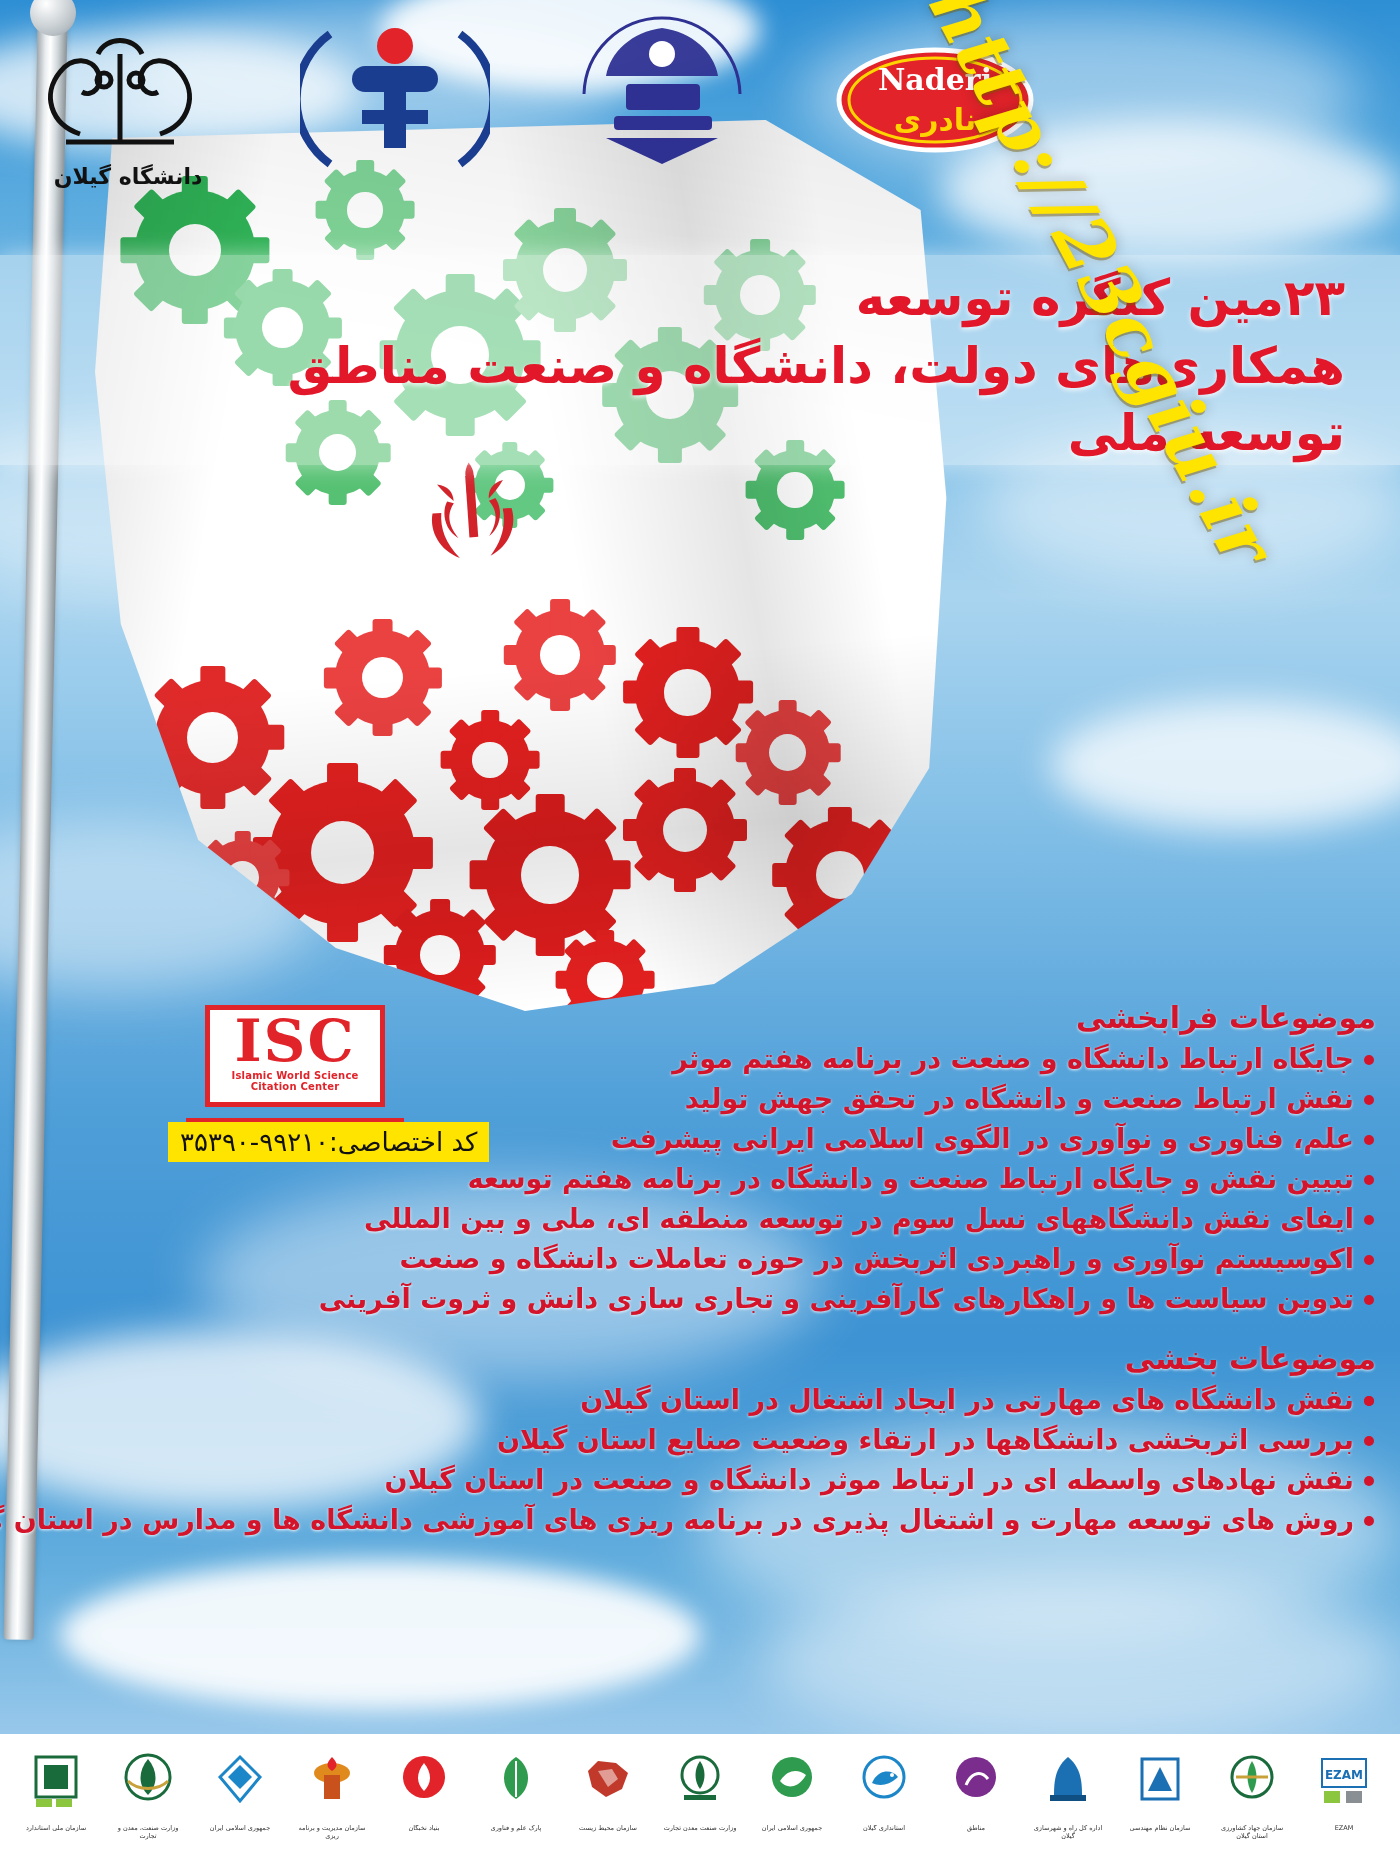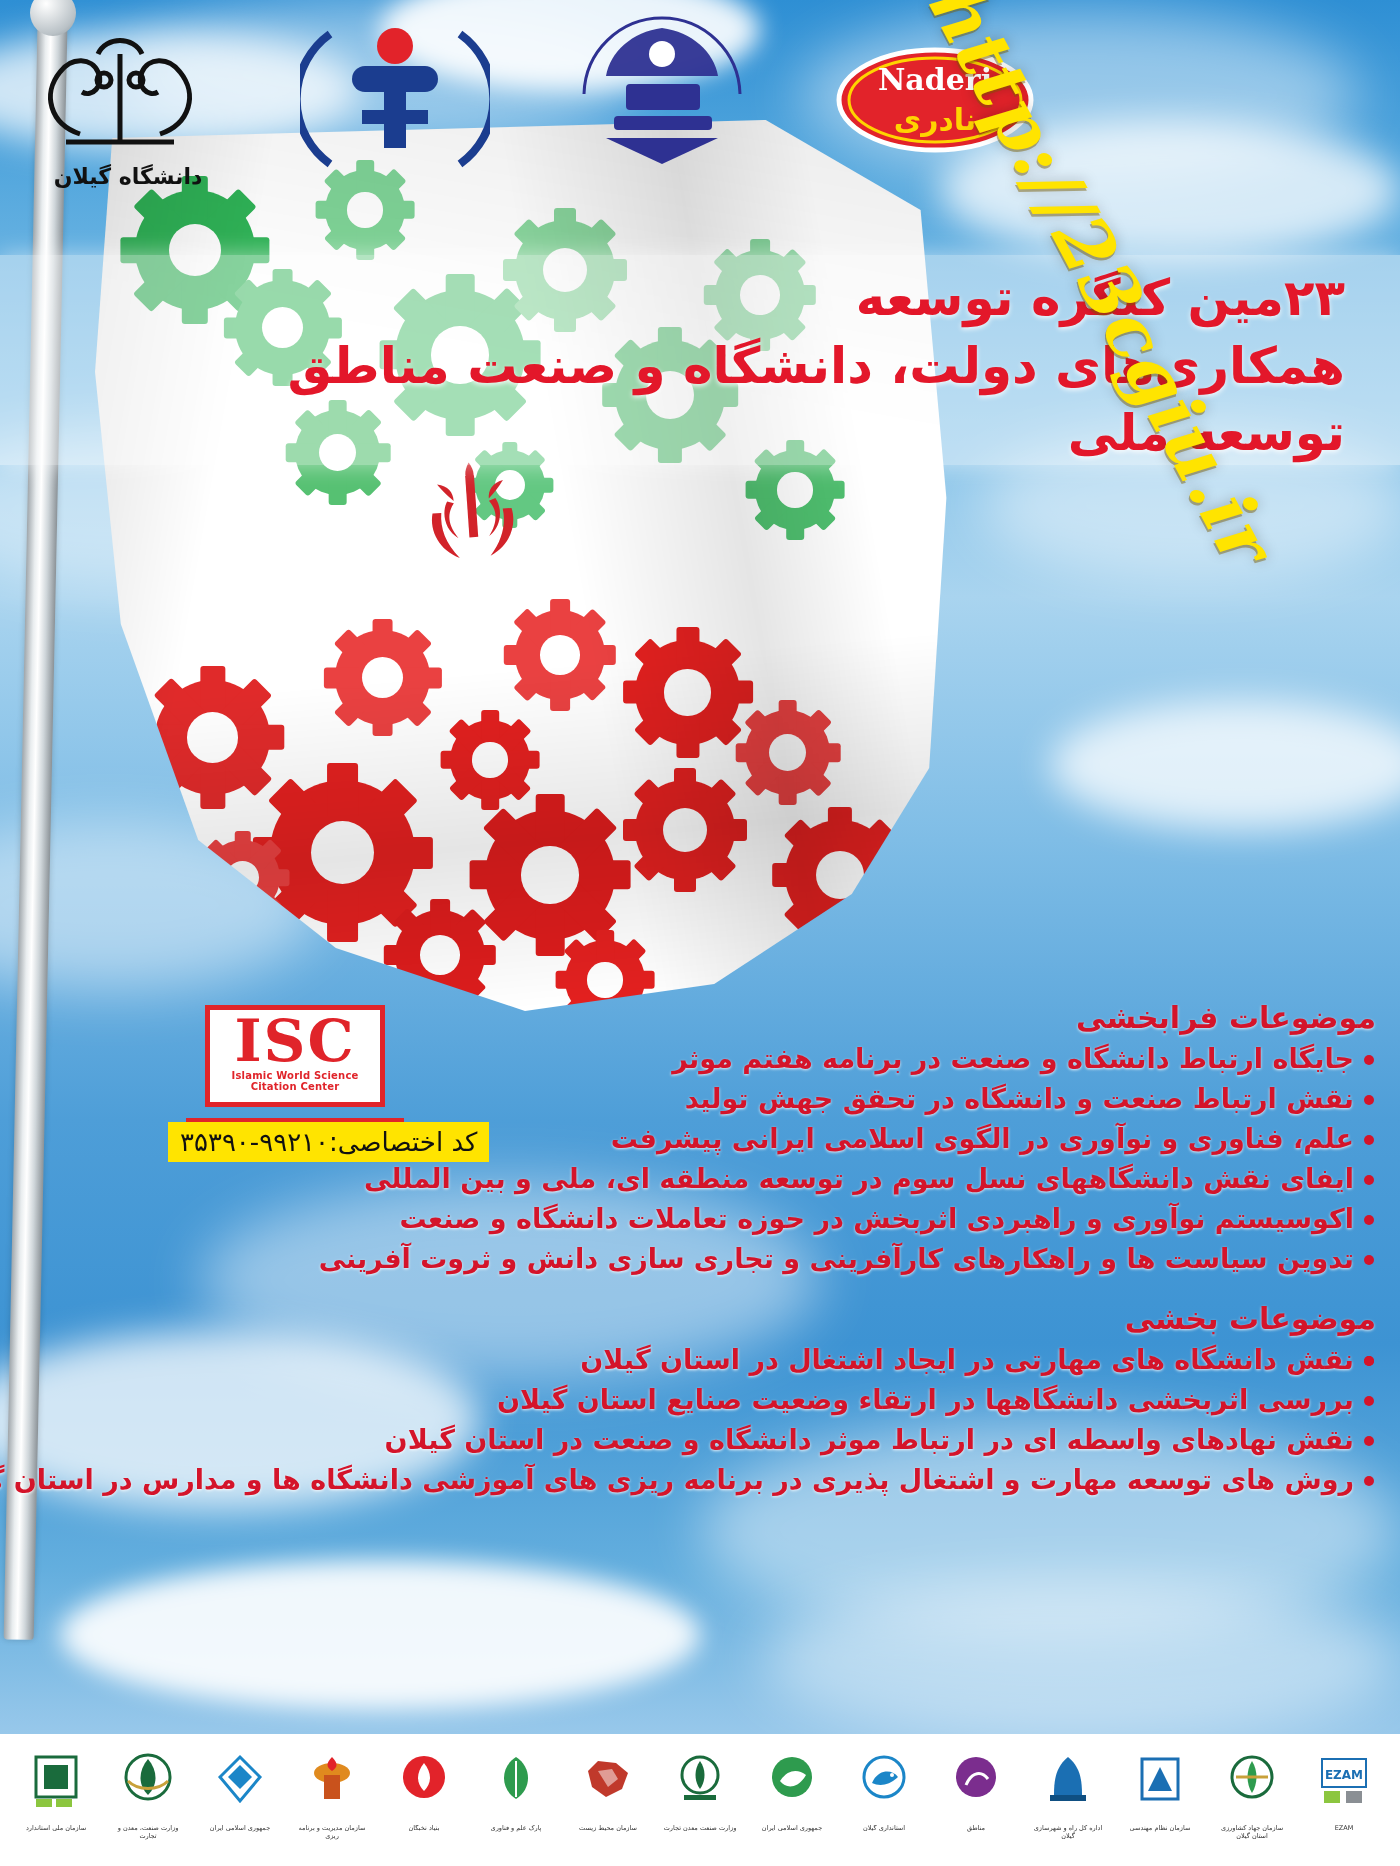--- a/index.html
+++ b/index.html
@@ -623,20 +623,21 @@
     <span>کد اختصاصی:</span><span>۹۹۲۱۰-۳۵۳۹۰</span>
   </div>
 
   <div id="topics">
 
     <div class="topics-head">موضوعات فرابخشی</div>
 
     <div class="topic-item"><span class="bullet"></span><span>جایگاه ارتباط دانشگاه و صنعت در برنامه هفتم موثر</span></div>
     <div class="topic-item"><span class="bullet"></span><span>نقش ارتباط صنعت و دانشگاه در تحقق جهش تولید</span></div>
     <div class="topic-item"><span class="bullet"></span><span>علم، فناوری و نوآوری در الگوی اسلامی ایرانی پیشرفت</span></div>
+    <div class="topic-item"><span class="bullet"></span><span>تبیین نقش و جایگاه ارتباط صنعت و دانشگاه در برنامه هفتم توسعه</span></div>
     <div class="topic-item"><span class="bullet"></span><span>ایفای نقش دانشگاههای نسل سوم در توسعه منطقه ای، ملی و بین المللی</span></div>
     <div class="topic-item"><span class="bullet"></span><span>اکوسیستم نوآوری و راهبردی اثربخش در حوزه تعاملات دانشگاه و صنعت</span></div>
     <div class="topic-item"><span class="bullet"></span><span>تدوین سیاست ها و راهکارهای کارآفرینی و تجاری سازی دانش و ثروت آفرینی</span></div>
 
     <div class="topics-head second">موضوعات بخشی</div>
 
     <div class="topic-item"><span class="bullet"></span></div>
     <div class="topic-item"><span class="bullet"></span><span>نقش دانشگاه های مهارتی در ایجاد اشتغال در استان گیلان</span></div>
     <div class="topic-item"><span class="bullet"></span><span>بررسی اثربخشی دانشگاهها در ارتقاء وضعیت صنایع استان گیلان</span></div>
     <div class="topic-item"><span class="bullet"></span><span>نقش نهادهای واسطه ای در ارتباط موثر دانشگاه و صنعت در استان گیلان</span></div>

